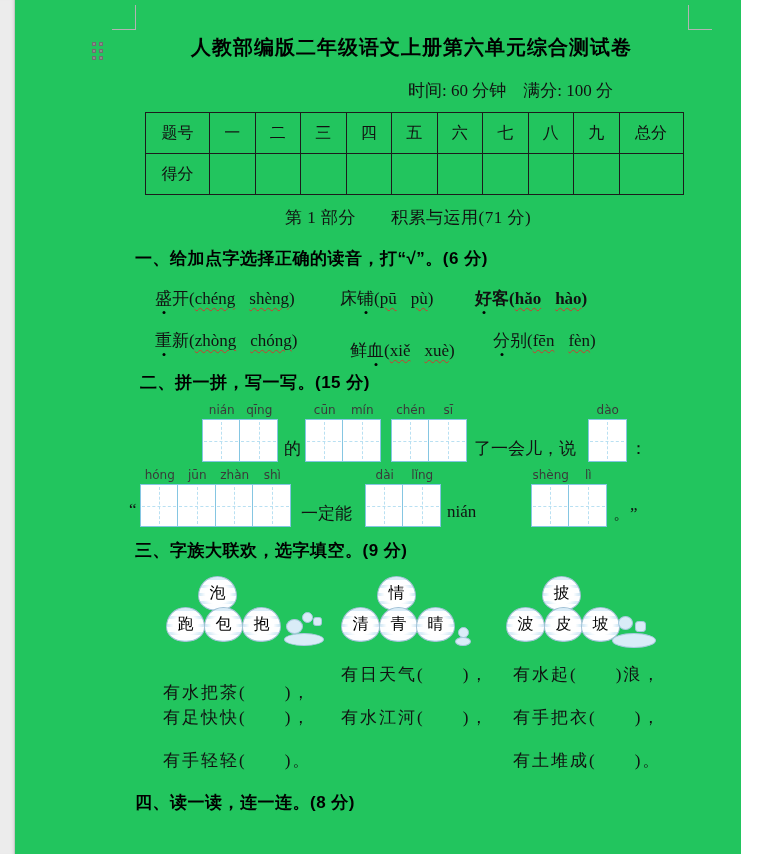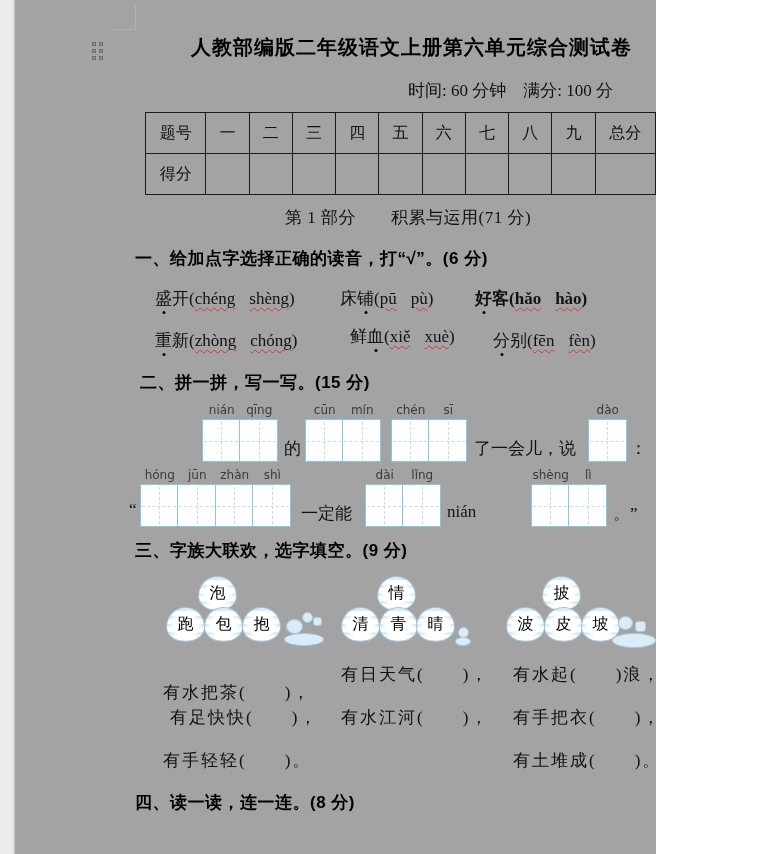--- a/index.html
+++ b/index.html
@@ -1,16 +1,16 @@
 <!DOCTYPE html>
 <html><head>
 <meta charset="utf-8">
 <style>
   html,body{margin:0;padding:0;background:#fff;}
-  .screen{position:relative;width:656px;height:854px;background:#a3a3a3;overflow:hidden;
+  .screen{position:relative;width:741px;height:854px;background:#22c55e;overflow:hidden;
           font-family:"Liberation Serif","DejaVu Serif",serif;color:#111;}
   
   .gutter{position:absolute;left:0;top:0;width:14px;height:854px;background:#ececec;
           border-right:1px solid #c6c6c6;box-shadow:inset -3px 0 3px -2px #d8d8d8;}
   
   .cm{position:absolute;width:23px;height:24px;}
   .cm-tl{left:112px;top:5px;border-right:1px solid #b3b3b3;border-bottom:1px solid #b3b3b3;}
   .cm-tr{left:688px;top:5px;border-left:1px solid #b3b3b3;border-bottom:1px solid #b3b3b3;}
   
   .grip{position:absolute;left:92px;top:42px;display:grid;grid-template-columns:4px 4px;grid-auto-rows:4px;gap:3px;cursor:move;}
@@ -108,21 +108,21 @@
     </table>
 
   <div class="section">第 1 部分　　积累与运用(71 分)</div>
 
   <div class="qh" style="left:135px;top:247px;">一、给加点字选择正确的读音，打“√”。(6 分)</div>
 
   <span class="opt" style="left:155px;top:287px;"><span class="dc">盛</span><span>开</span><span>(</span><span class="wv">chéng</span><span class="wv wv2">shèng</span><span>)</span></span>
   <span class="opt" style="left:340px;top:287px;"><span>床</span><span class="dc">铺</span><span>(</span><span class="wv">pū</span><span class="wv wv2">pù</span><span>)</span></span>
   <span class="opt" style="left:475px;top:287px;font-weight:bold;"><span class="dc">好</span><span>客</span><span>(</span><span class="wv">hǎo</span><span class="wv wv2">hào</span><span>)</span></span>
   <span class="opt" style="left:155px;top:329px;"><span class="dc">重</span><span>新</span><span>(</span><span class="wv">zhòng</span><span class="wv wv2">chóng</span><span>)</span></span>
-  <span class="opt" style="left:350px;top:325px;"><span>鲜</span><span class="dc">血</span><span>(</span><span class="wv">xiě</span><span class="wv wv2">xuè</span><span>)</span></span>
+  <span class="opt" style="left:350px;top:339px;"><span>鲜</span><span class="dc">血</span><span>(</span><span class="wv">xiě</span><span class="wv wv2">xuè</span><span>)</span></span>
   <span class="opt" style="left:493px;top:329px;"><span class="dc">分</span><span>别</span><span>(</span><span class="wv">fēn</span><span class="wv wv2">fèn</span><span>)</span></span>
 
   <div class="qh" style="left:140px;top:371px;">二、拼一拼，写一写。(15 分)</div>
 
   <div class="grid" style="left:203px;top:419px;">
     <div class="pinrow">
         <i>nián</i>
         <i>qīng</i>
       </div>
   <div class="cell"></div>
@@ -215,20 +215,20 @@
   <div class="bub" style="left:581px;top:607px;">坡</div>
   <div class="decor" style="left:612px;top:616px;width:46px;height:32px;">
     <span class="puff" style="left:6px;top:0;width:13px;height:12px;"></span>
     <span class="puff" style="left:23px;top:5px;width:9px;height:9px;border-radius:30%;"></span>
     <span class="puff" style="left:0;top:17px;width:42px;height:13px;"></span>
   </div>
 
   <span class="fill" style="left:163px;top:663px;margin-top:18px;">有水把茶(　　)，</span>
   <span class="fill" style="left:341px;top:663px;">有日天气(　　)，</span>
   <span class="fill" style="left:513px;top:663px;">有水起(　　)浪，</span>
-  <span class="fill" style="left:170px;top:706px;">有足快快(　　)，</span>
+  <span class="fill" style="left:163px;top:706px;">有足快快(　　)，</span>
   <span class="fill" style="left:341px;top:706px;">有水江河(　　)，</span>
   <span class="fill" style="left:513px;top:706px;">有手把衣(　　)，</span>
   <span class="fill" style="left:163px;top:749px;">有手轻轻(　　)。</span>
   <span class="fill" style="left:513px;top:749px;">有土堆成(　　)。</span>
 
   <div class="qh" style="left:135px;top:791px;">四、读一读，连一连。(8 分)</div>
 </div>
 
 </body></html>

